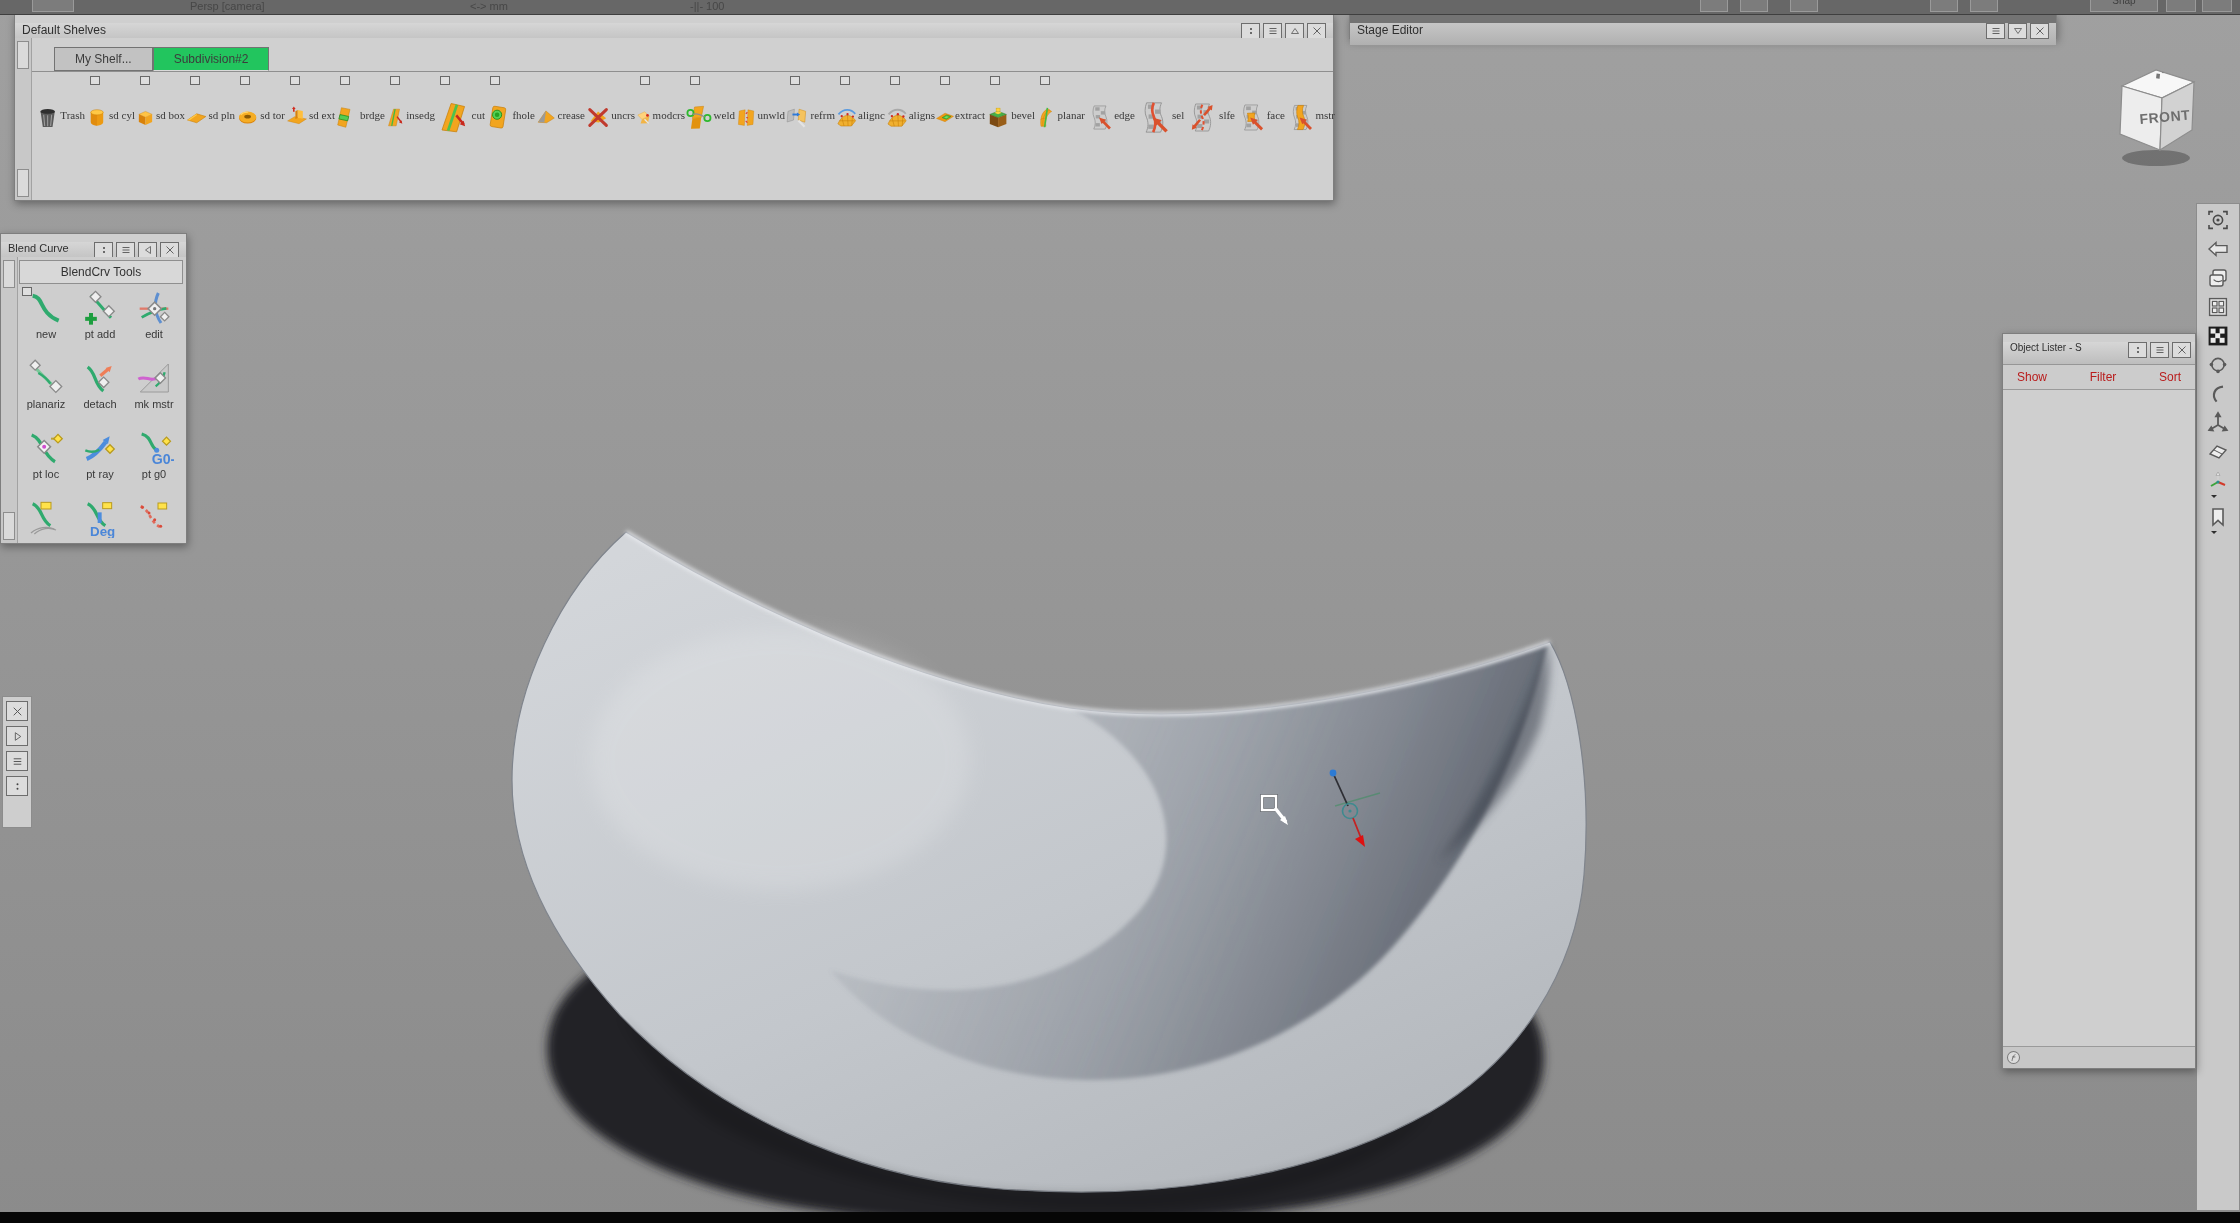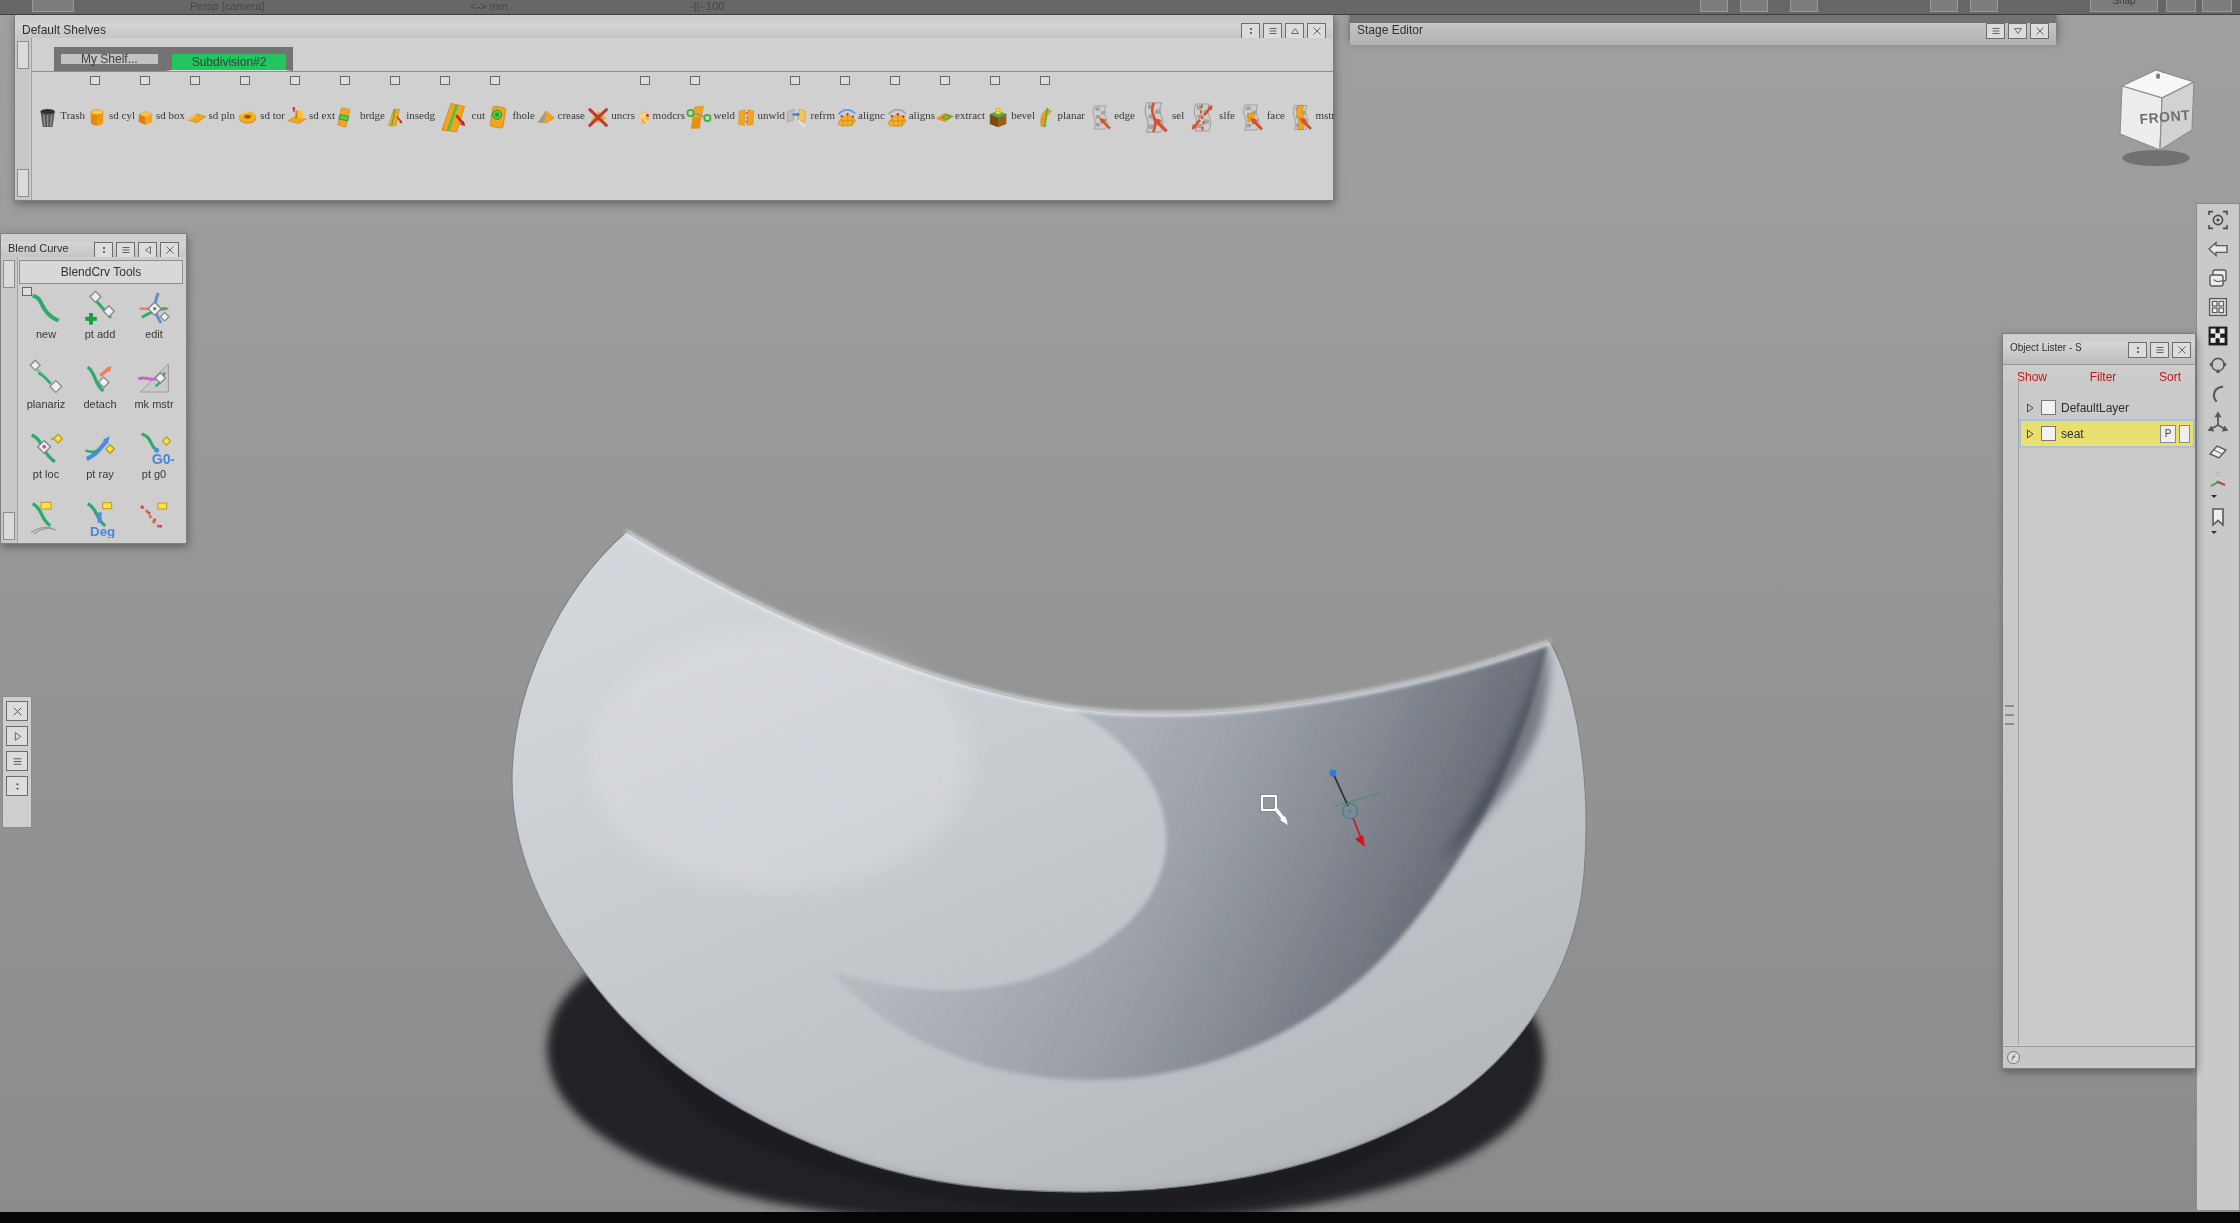--- a/index.html
+++ b/index.html
@@ -26,21 +26,21 @@
   
   .bottombar{position:absolute;left:0;bottom:0;width:2240px;height:11px;background:#060606;z-index:41;}
   
   .viewport-art{position:absolute;left:430px;top:450px;width:1200px;height:773px;z-index:1;}
   
   .shelves{left:14px;top:14px;width:1320px;height:187px;z-index:10;}
   .shelf-body{position:absolute;top:23px;left:0;right:0;bottom:0;display:flex;background:#d0d0d0;}
   .shelf-main{flex:1;position:relative;}
   .tabline{position:absolute;left:0;right:0;top:33px;border-top:1px solid #8f8f8f;}
   .tabs{position:absolute;left:22px;top:9px;display:flex;z-index:2;}
-  .tab{height:24px;padding:0 20px;font-size:12px;color:#3c3c3c;background:#c2c2c2;border:7px solid #737373;display:flex;align-items:center;cursor:pointer;box-sizing:border-box;}
+  .tab{height:24px;padding:0 20px;font-size:12px;color:#3c3c3c;background:#c2c2c2;border:1px solid #737373;display:flex;align-items:center;cursor:pointer;box-sizing:border-box;}
   .tab.active{background:#22c55e;border-bottom:1px solid #d9d9d9;}
   .tools-row{position:absolute;left:3px;top:37px;display:flex;}
   .tool-cell{width:50px;height:76px;position:relative;display:flex;flex-direction:row;align-items:center;cursor:pointer;font-family:Liberation Serif, serif;}
   .tool-glyph{width:37px;height:37px;margin-top:9px;}
   .tool-glyph svg{width:100%;height:100%;display:block;}
   .optbox{position:absolute;left:5px;top:1px;width:8px;height:7px;border:1px solid #686868;background:#dedede;}
   .tool-label{font-size:11px;color:#393939;margin-top:3px;white-space:nowrap;}
   
   .blend{left:0;top:233px;width:187px;height:311px;overflow:hidden;z-index:10;}
   .blend-body{position:absolute;top:23px;left:0;right:0;bottom:0;display:flex;background:#cecece;}
@@ -828,45 +828,20 @@
             <path d="M5 5 L19 19 M19 5 L5 19" stroke="#555" stroke-width="1.8"></path>
           </svg>
         </span>
       </span>
   </div>
   <div class="ol-menu">
       <span>Show</span>
       <span>Filter</span>
       <span>Sort</span>
     </div>
-  <div class="ol-body">
-    <div class="ol-grip">
-        <span class="handle"></span>
-      </div>
-    <div class="ol-tree">
-        <div class="ol-row">
-          <svg class="exp" viewBox="0 0 24 24">
-            <polygon points="7,4 18,12 7,20" fill="none" stroke="#3c3c3c" stroke-width="1.8"></polygon>
-          </svg>
-          <span class="ol-check"></span>
-          <span>DefaultLayer</span>
-        </div>
-        <div class="ol-row selected">
-          <svg class="exp" viewBox="0 0 24 24">
-            <polygon points="7,4 18,12 7,20" fill="none" stroke="#3c3c3c" stroke-width="1.8"></polygon>
-          </svg>
-          <span class="ol-check"></span>
-          <span>seat</span>
-          <span class="ol-badges">
-            <span class="ol-badge">P</span>
-            <span class="ol-handle2"></span>
-          </span>
-        </div>
-      </div>
-  </div>
   <div class="ol-bottom">
     <svg class="info-circle" viewBox="0 0 16 16">
       <circle cx="8" cy="8" r="6.4" fill="#dcdcdc" stroke="#7a7a7a" stroke-width="1.1"></circle>
       <path d="M9.8 4.6 C7.4 6.4 6.8 9.6 6.4 11.6 M6.6 7.4 H10" stroke="#6a6a6a" stroke-width="1" fill="none"></path>
     </svg>
   </div>
 </div>
 
 <div class="rightpanel">
   <div>

